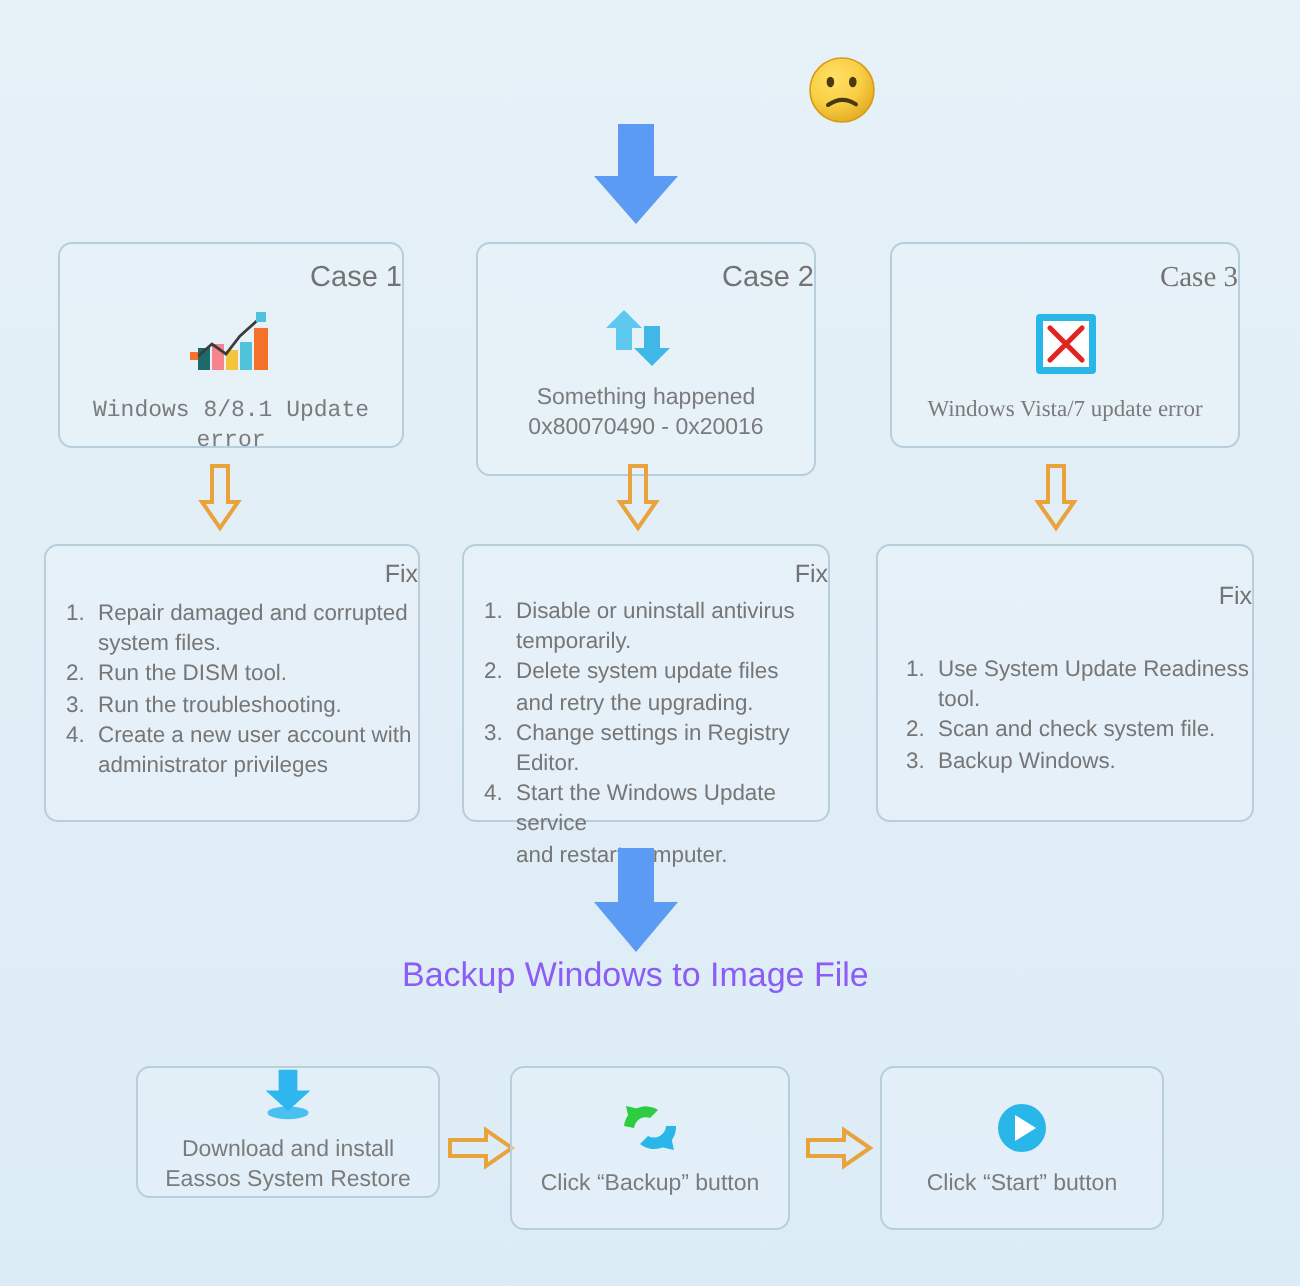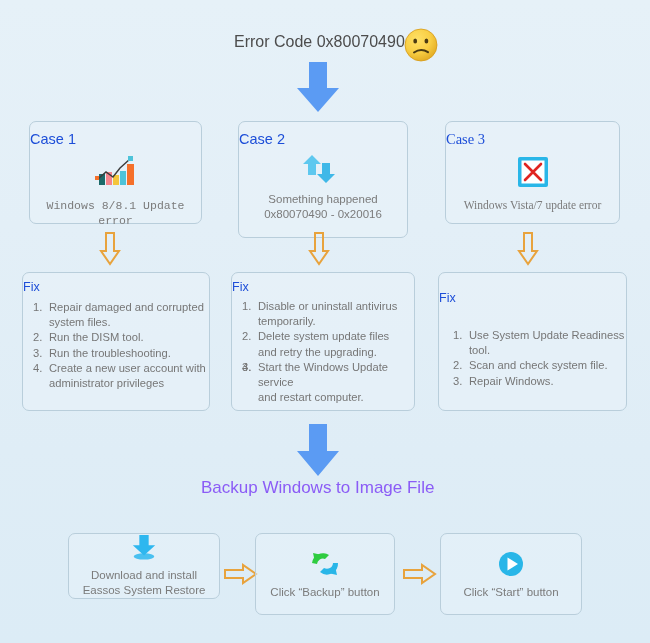--- a/index.html
+++ b/index.html
@@ -14,23 +14,23 @@
 
   
   .card{
     position:absolute;
     background:rgba(233,243,250,0.55);
     border:1px solid #b9cedb;
     border-radius:7px;
     box-sizing:border-box;
   }
   .card-title{
-    text-align:left;
+    text-align:right;
     font-size:14.5px;
-    color:#1d4ed8;
+    color:#737373;
     margin-top:9px;
   }
   .card-sub{
     text-align:center;
     font-size:11.5px;
     color:#7b7b7b;
     line-height:15px;
   }
 
   
@@ -97,21 +97,20 @@
     line-height:15px;
     margin-top:6px;
   }
   .ico{display:block;}
 </style>
 </head>
 <body>
 
 <div class="stage">
 
-  <div class="heading" style="left:234px;top:33px;">Error Code 0x80070490</div>
 
   <svg class="ico" style="position:absolute;left:403px;top:27px;" width="36" height="36" viewBox="0 0 36 36">
     <defs>
       <radialGradient id="emoG" cx="38%" cy="32%" r="75%">
         <stop offset="0%" stop-color="#ffe066"></stop>
         <stop offset="55%" stop-color="#f9cf45"></stop>
         <stop offset="100%" stop-color="#e0a81f"></stop>
       </radialGradient>
     </defs>
     <circle cx="18" cy="18" r="16" fill="url(#emoG)" stroke="#d79b18" stroke-width="0.8"></circle>
@@ -187,33 +186,33 @@
     </ul>
   </div>
 
   <div class="card" style="left:231px;top:272px;width:184px;height:139px;">
     <div class="card-title" style="font-size:12.5px;margin-top:7px;">Fix</div>
     <ul class="fix-list" style="margin-top:5px;">
       <li><span class="num">1.</span><span>Disable or uninstall antivirus
 temporarily.</span></li>
       <li><span class="num">2.</span><span>Delete system update files
 and retry the upgrading.</span></li>
-      <li><span class="num">3.</span></li>
+      <li><span class="num">3.</span><span>Change settings in Registry Editor.</span></li>
       <li><span class="num">4.</span><span>Start the Windows Update service
 and restart computer.</span></li>
     </ul>
   </div>
 
   <div class="card" style="left:438px;top:272px;width:189px;height:139px;">
     <div class="card-title" style="font-size:12.5px;margin-top:18px;">Fix</div>
     <ul class="fix-list" style="margin-top:23px;padding-left:14px;">
       <li><span class="num">1.</span><span>Use System Update Readiness
 tool.</span></li>
       <li><span class="num">2.</span><span>Scan and check system file.</span></li>
-      <li><span class="num">3.</span><span>Repair Windows.</span></li>
+      <li><span class="num">3.</span><span>Backup Windows.</span></li>
     </ul>
   </div>
 
   <svg class="bigarrow" style="left:290px;top:424px;" width="56" height="54" viewBox="0 0 56 54">
     <path d="M19 0 h18 v27 h12 L28 52 L7 27 h12 Z" fill="#5b9bf3"></path>
   </svg>
 
   <div class="heading2" style="left:201px;top:478px;">Backup Windows to Image File</div>
 
   <div class="step-card" style="left:68px;top:533px;width:152px;height:66px;">

